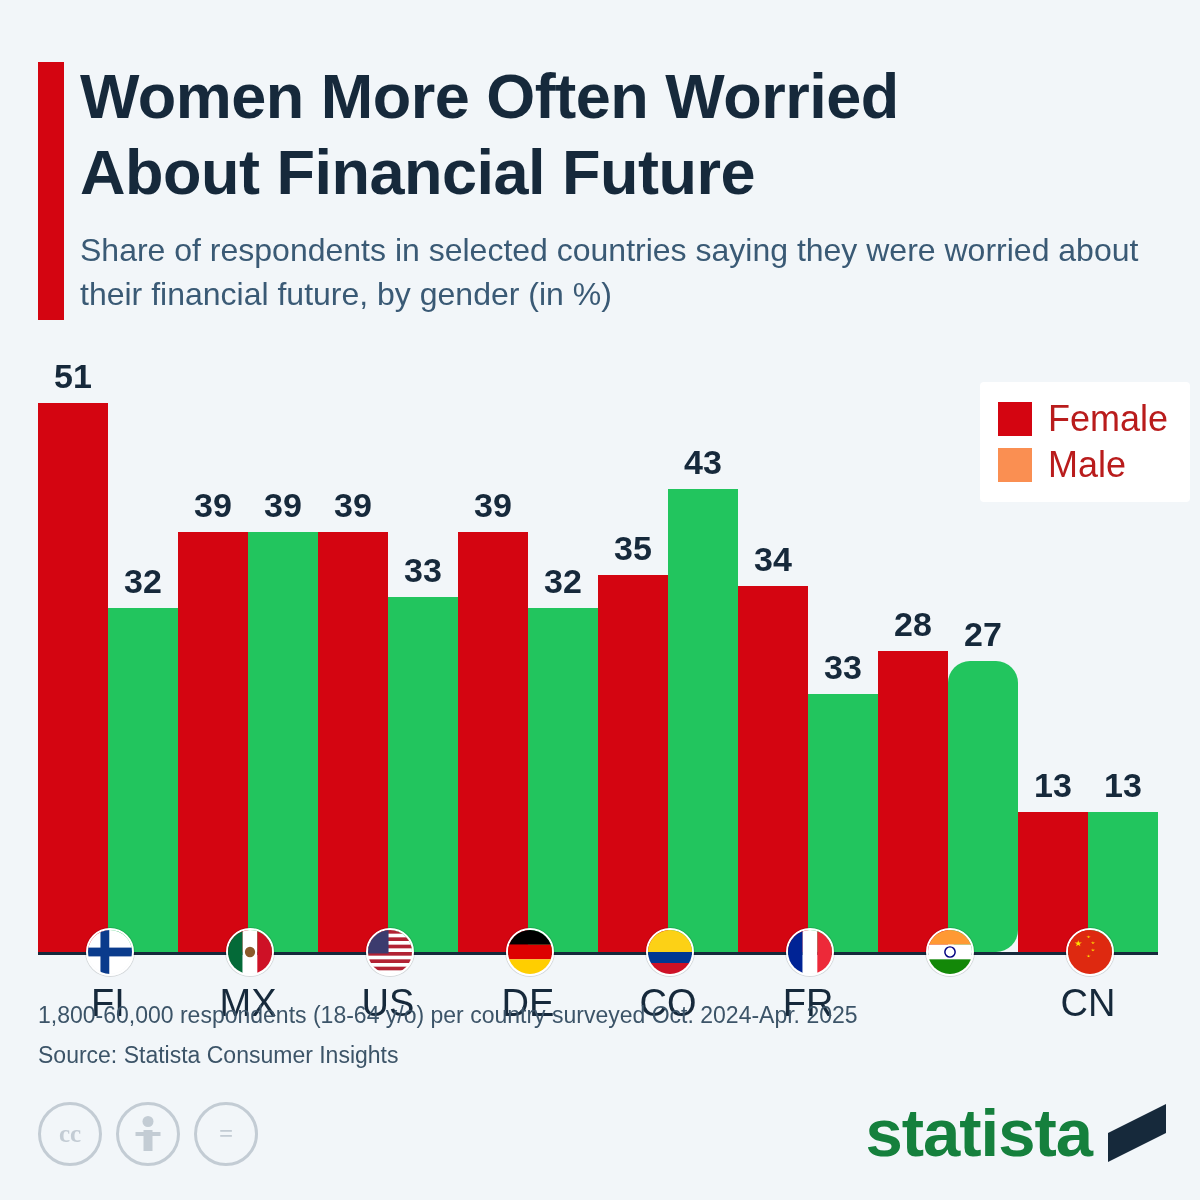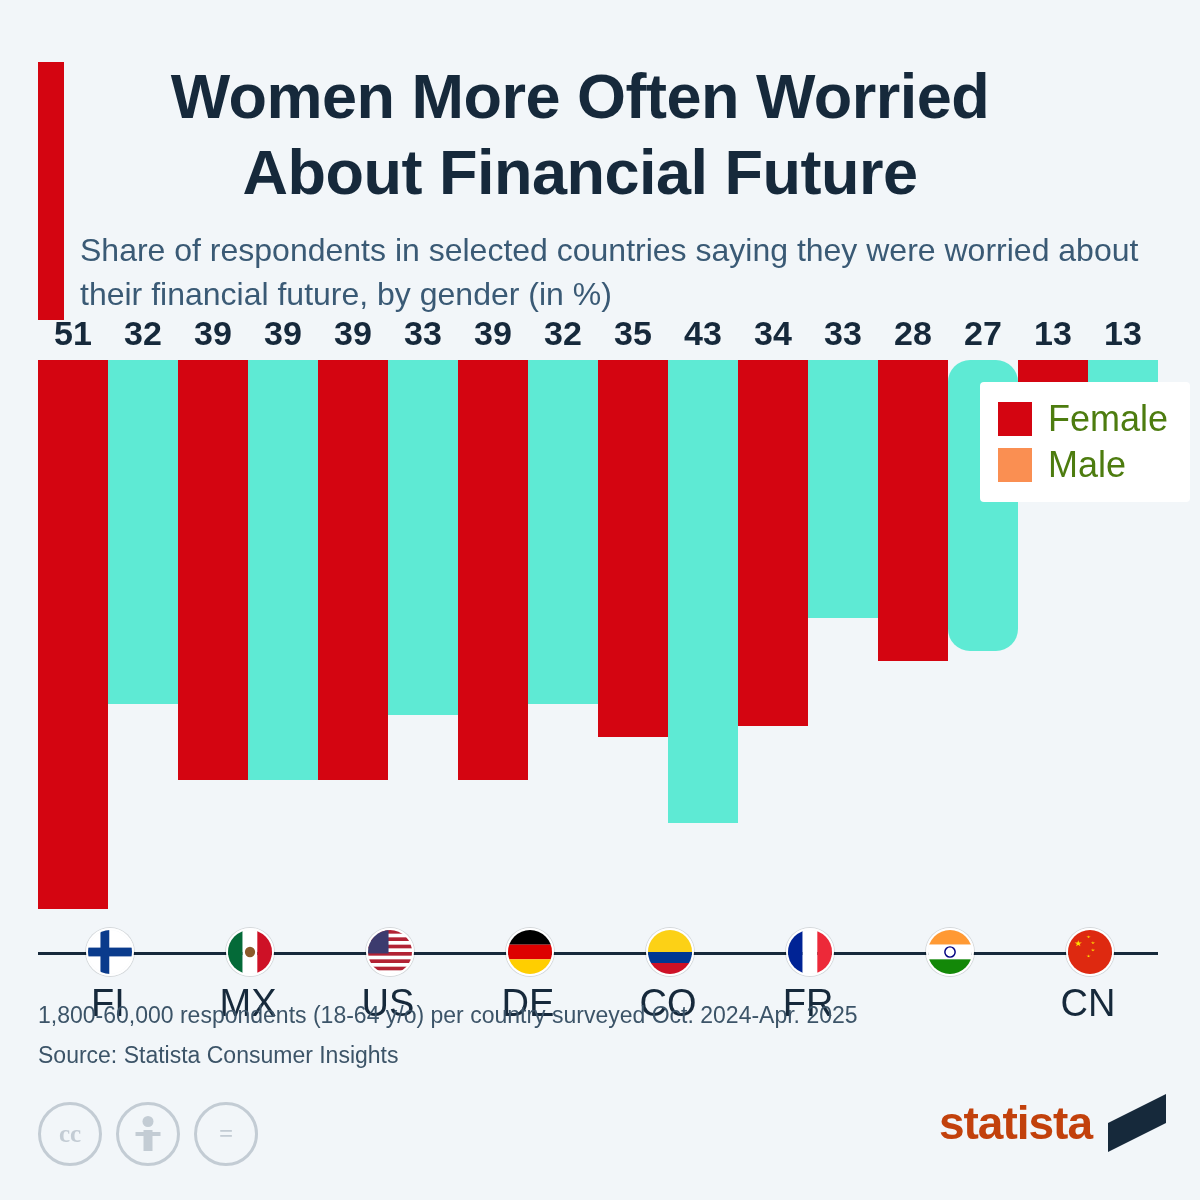--- a/index.html
+++ b/index.html
@@ -12,43 +12,43 @@
   }
   
   #header{position:absolute;left:0;top:0;width:1200px;height:330px;}
   #accent-bar{
     position:absolute;left:38px;top:62px;width:26px;height:258px;
     background:#d40511;
   }
   #title{
     position:absolute;left:80px;top:58px;width:1000px;
     font-size:63px;line-height:76px;font-weight:bold;
-    color:#16293b;letter-spacing:-0.5px;text-align:center;
+    color:#16293b;letter-spacing:-0.5px;
   }
   #subtitle{
     position:absolute;left:80px;top:228px;width:1080px;
     font-size:32px;line-height:44px;color:#3a5a75;
   }
   
   #chart{
     position:absolute;left:0;top:330px;width:1200px;height:650px;
   }
   #plot{
     position:absolute;left:38px;top:30px;width:1120px;height:592px;
   }
   .group{
     position:absolute;bottom:0;height:100%;
     display:flex;align-items:flex-end;justify-content:center;
   }
-  .bar-wrap{position:relative;width:50%;height:100%;display:flex;justify-content:center;}
+  .bar-wrap{position:relative;width:50%;height:100%;display:flex;align-items:flex-end;justify-content:center;}
   .bar{
     position:relative;width:82px;
   }
   .bar.female{background:#d40511;}
-  .bar.male{background:#5eead4;text-decoration:underline;}
+  .bar.male{background:#22c55e;text-decoration:underline;}
   .bar .val{
     position:absolute;top:-46px;left:50%;transform:translateX(-50%);
     font-size:34px;font-weight:bold;color:#16293b;white-space:nowrap;
   }
   
   #axis{
     position:absolute;left:38px;top:622px;width:1120px;height:0;
     border-top:3px solid #16293b;
   }
   #labels{
@@ -65,21 +65,21 @@
   }
   .flag svg{display:block;width:100%;height:100%;}
   
   #legend{
     position:absolute;right:10px;top:52px;
     background:#ffffff;padding:12px 22px 12px 18px;
     border-radius:4px;
   }
   .legend-row{display:flex;align-items:center;margin:4px 0;}
   .legend-swatch{width:34px;height:34px;margin-right:16px;}
-  .legend-label{font-size:36px;color:#4d7c0f;}
+  .legend-label{font-size:36px;color:#b91c1c;}
   
   #footer{position:absolute;left:0;top:990px;width:1200px;height:210px;}
   .foot-line{
     position:absolute;left:38px;font-size:23px;color:#3c5468;
   }
   #foot1{top:12px;}
   #foot2{top:52px;}
   
   #cc{position:absolute;left:38px;top:112px;display:flex;gap:14px;}
   .cc-circle{
@@ -90,21 +90,21 @@
   }
   .cc-person{position:relative;}
   .cc-person .head{position:absolute;left:50%;top:11px;transform:translateX(-50%);width:11px;height:11px;border-radius:50%;background:#c3ccd4;}
   .cc-person .body{position:absolute;left:50%;top:25px;transform:translateX(-50%);width:9px;height:21px;background:#c3ccd4;}
   .cc-person .arms{position:absolute;left:50%;top:27px;transform:translateX(-50%);width:25px;height:4px;background:#c3ccd4;}
   
   #logo{
     position:absolute;right:34px;top:104px;display:flex;align-items:center;
   }
   #logo-text{
-    font-size:46px;font-weight:bold;color:#c2410c;letter-spacing:-1px;
+    font-size:67px;font-weight:bold;color:#15803d;letter-spacing:-1px;
   }
   #logo-mark{
     width:58px;height:58px;margin-left:16px;position:relative;background:#16293b;
   }
   #logo-mark:before{
     content:"";position:absolute;left:0;top:0;width:0;height:0;
     border-left:58px solid #f2f6f9;border-bottom:29px solid transparent;
   }
   #logo-mark:after{
     content:"";position:absolute;right:0;bottom:0;width:0;height:0;

